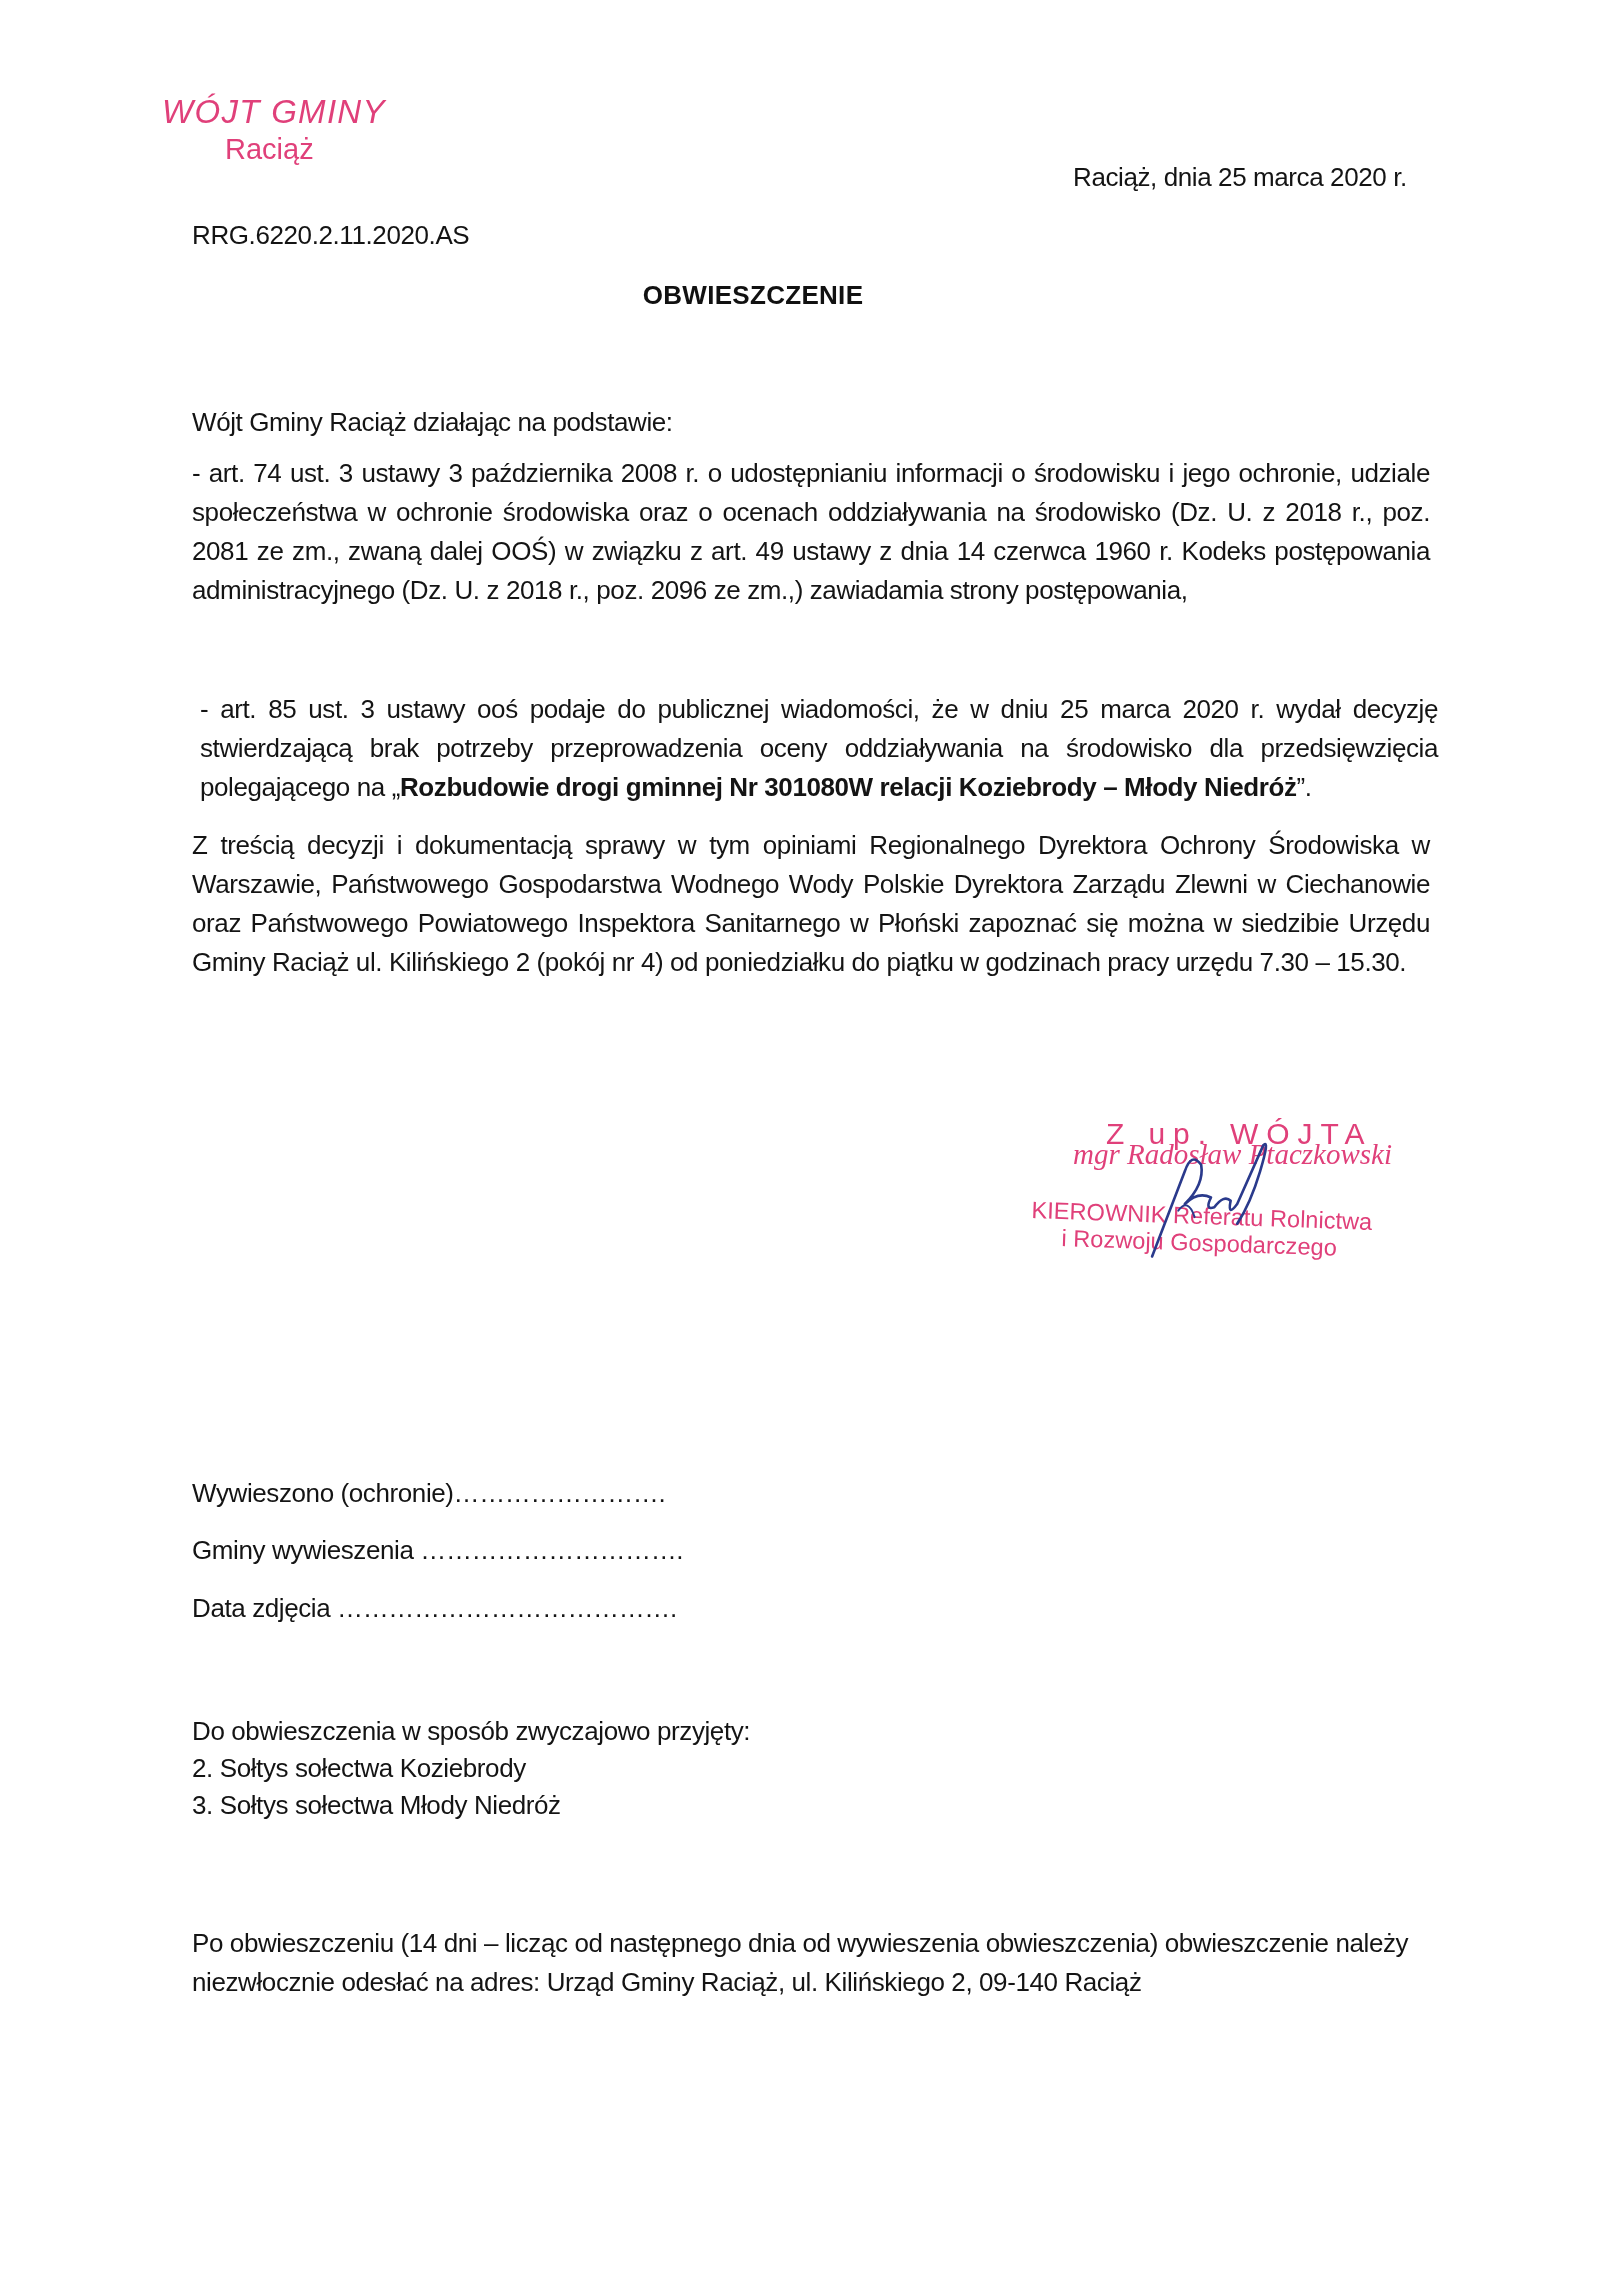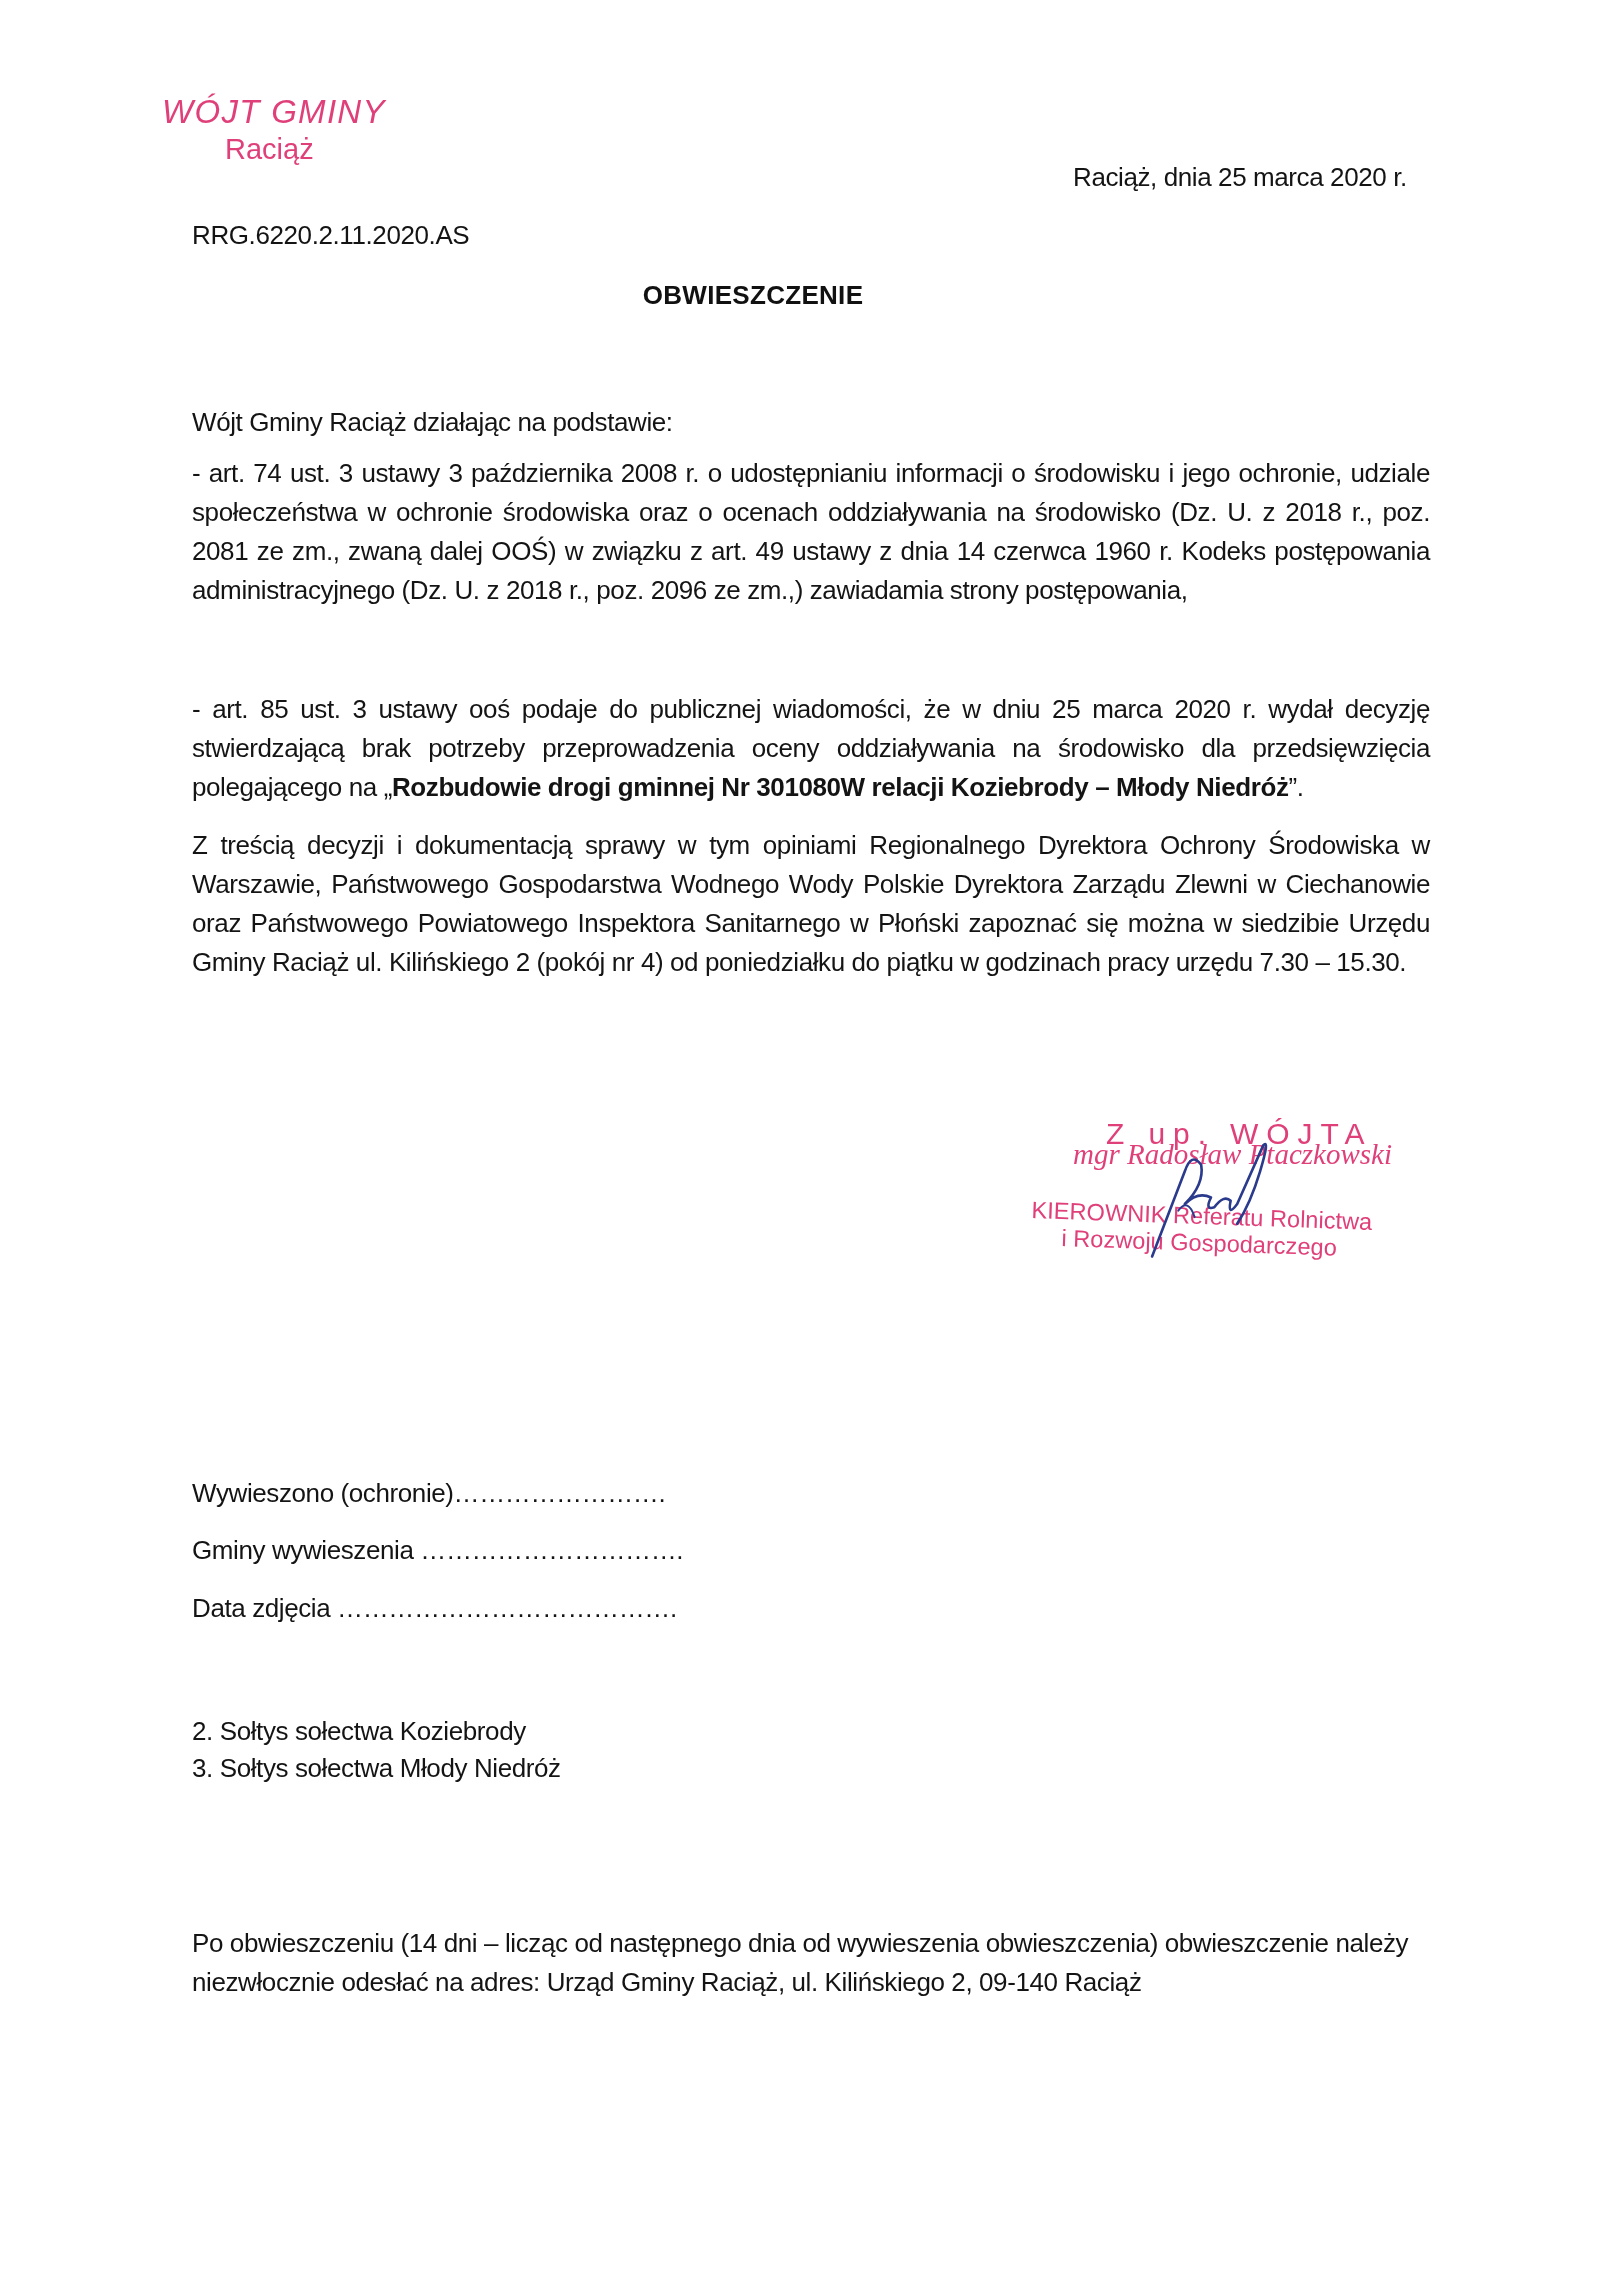--- a/index.html
+++ b/index.html
@@ -24,21 +24,21 @@
     .stamp-head .l1 { font-size: 33px; letter-spacing: 1.3px; line-height: 39px; display: block; font-style: italic; }
     .stamp-head .l2 { font-size: 29px; line-height: 37px; display: block; padding-left: 63px; }
 
     .date-line { left: 1073px; top: 158px; }
     .ref-no { left: 192px; top: 216px; }
     .title { left: 0; width: 1506px; top: 280px; text-align: center; font-weight: bold; font-size: 26px; letter-spacing: 0.3px; }
 
     .para { left: 192px; width: 1238px; text-align: justify; }
     .p-intro { top: 403px; }
     .p-art74 { top: 454px; }
-    .p-art85 { top: 690px; }
+    .p-art85 { top: 690px; margin-left: 8px; }
     .p-info { top: 826px; }
     .bold { font-weight: bold; }
 
     .signature-stamp { left: 1008px; top: 1112px; width: 406px; height: 157px; }
     .sig-l1 { position: absolute; left: 98px; top: 5.2px; font-size: 30px; letter-spacing: 7.9px; }
     .sig-l2 { position: absolute; left: 65px; top: 26px; font-family: "Liberation Serif", "DejaVu Serif", serif; font-style: italic; font-size: 29px; }
     .sig-l3 { position: absolute; left: 23.6px; top: 85px; font-size: 23.6px; transform: rotate(2deg); transform-origin: left top; }
     .sig-l4 { position: absolute; left: 54px; top: 113px; font-size: 23.6px; transform: rotate(2deg); transform-origin: left top; }
     .signature-scribble { position: absolute; left: 131px; top: 19.6px; width: 144px; height: 131px; }
 
@@ -79,18 +79,19 @@
     <path d="M20 190 L70 60 Q80 30 95 50 Q100 80 70 110 Q90 90 110 100 Q100 120 115 115 Q130 95 140 105 Q135 130 150 110 L190 20 Q200 10 185 60 Q170 110 150 140" fill="none" stroke="#2a3a8c" stroke-width="4" stroke-linecap="round" stroke-linejoin="round"></path>
     <path d="M60 120 Q75 100 85 130" fill="none" stroke="#2a3a8c" stroke-width="3" stroke-linecap="round"></path>
   </svg>
 </div>
 
 <div class="abs body-text field f1">Wywieszono (ochronie)…………………….</div>
 <div class="abs body-text field f2">Gminy wywieszenia ………………………….</div>
 <div class="abs body-text field f3">Data zdjęcia ………………………………….</div>
 
 <div class="abs body-text dist">
+  <div>Do obwieszczenia w sposób zwyczajowo przyjęty:</div>
   <div>2. Sołtys sołectwa Koziebrody</div>
   <div>3. Sołtys sołectwa Młody Niedróż</div>
 </div>
 
 <div class="abs body-text closing">Po obwieszczeniu (14 dni – licząc od następnego dnia od wywieszenia obwieszczenia) obwieszczenie należy niezwłocznie odesłać na adres: Urząd Gminy Raciąż, ul. Kilińskiego 2, 09-140 Raciąż</div>
 
 
 </body></html>

